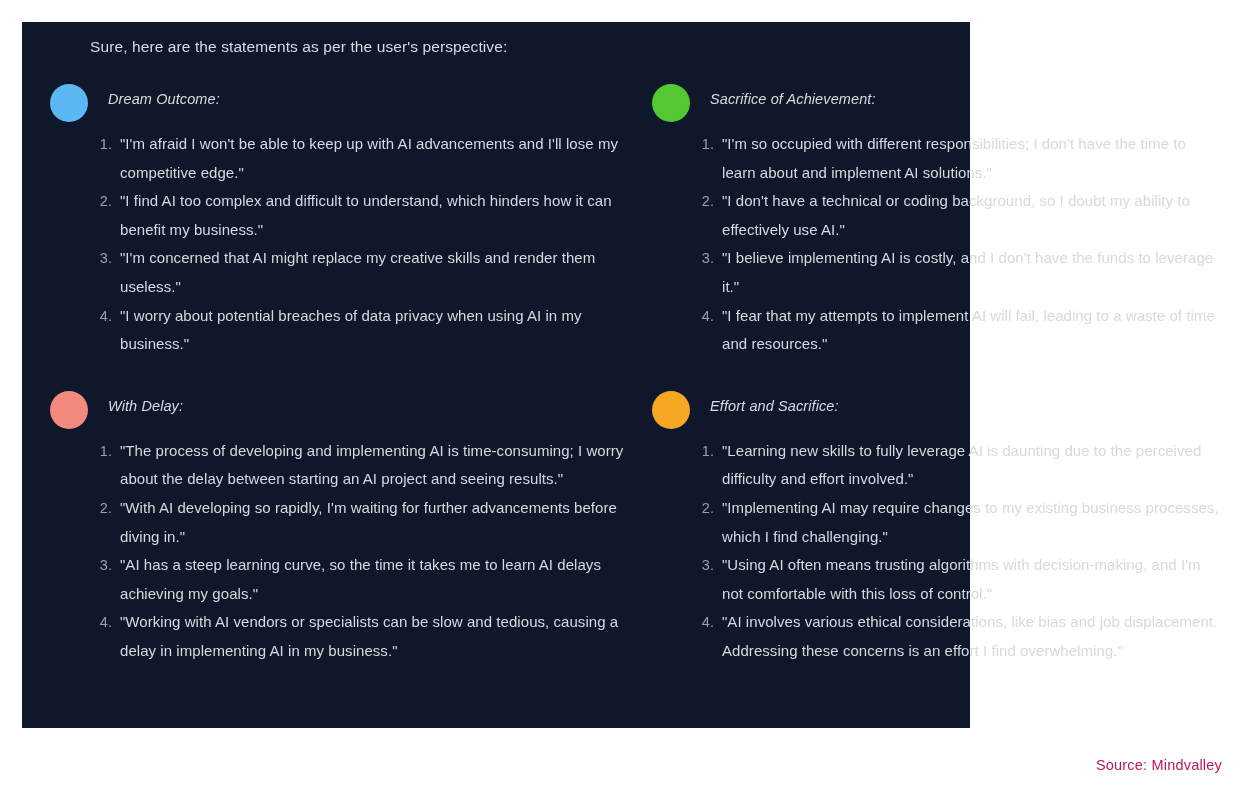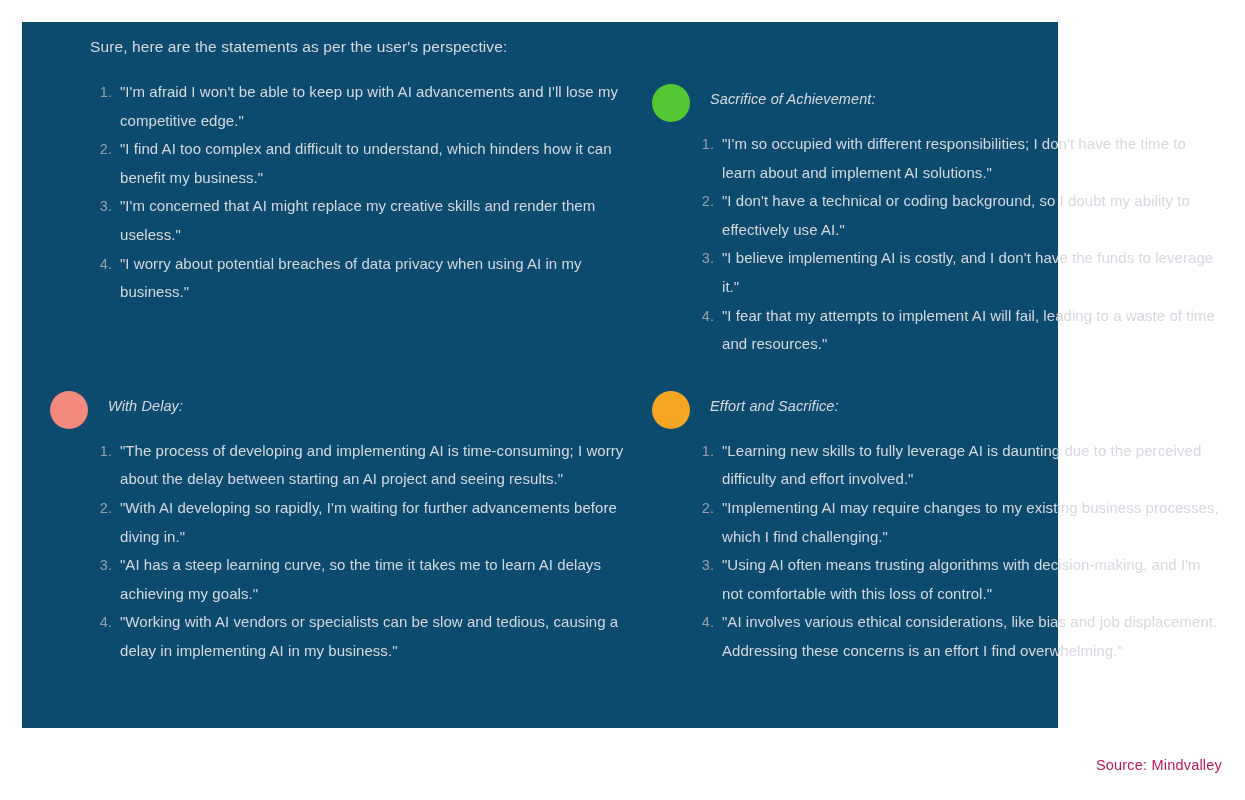--- a/index.html
+++ b/index.html
@@ -19,23 +19,23 @@
     position: relative;
     width: 1245px;
     height: 800px;
     background: #ffffff;
   }
 
   .panel {
     position: absolute;
     left: 22px;
     top: 22px;
-    width: 1036px;
+    width: 948px;
     height: 706px;
-    background: #0c4a6e;
+    background: #0f172a;
     box-sizing: border-box;
   }
 
   .intro {
     position: absolute;
     left: 68px;
     top: 16px;
     font-size: 15.5px;
     color: #d7dae0;
     letter-spacing: 0.1px;
@@ -135,20 +135,24 @@
 
 <div id="screen">
 
   <div class="panel">
 
     <div class="intro">Sure, here are the statements as per the user's perspective:</div>
 
     <div class="grid">
 
       <div class="section col-left">
+        <div class="sec-head">
+          <span class="dot" style="background:#5bb8f5"></span>
+          <span class="sec-title">Dream Outcome:</span>
+        </div>
         <ol class="items">
           <li><span class="num">1.</span><span>"I'm afraid I won't be able to keep up with AI advancements and I'll lose my competitive edge."</span></li>
           <li><span class="num">2.</span><span>"I find AI too complex and difficult to understand, which hinders how it can benefit my business."</span></li>
           <li><span class="num">3.</span><span>"I'm concerned that AI might replace my creative skills and render them useless."</span></li>
           <li><span class="num">4.</span><span>"I worry about potential breaches of data privacy when using AI in my business."</span></li>
         </ol>
       </div>
 
       <div class="section col-right">
         <div class="sec-head">

